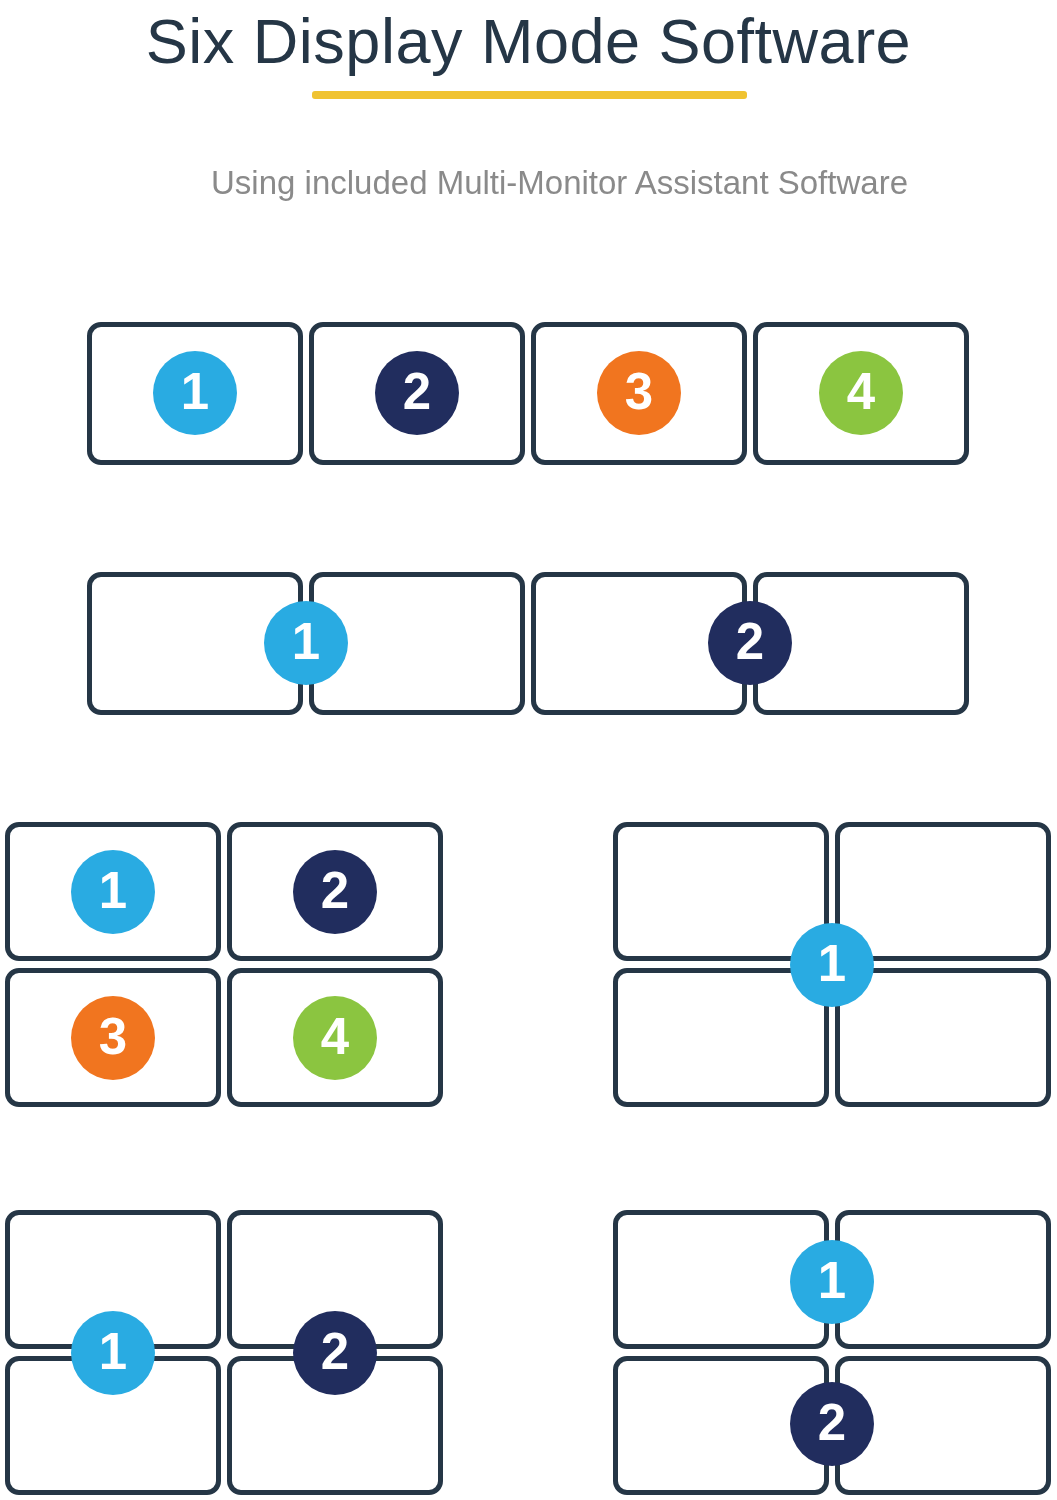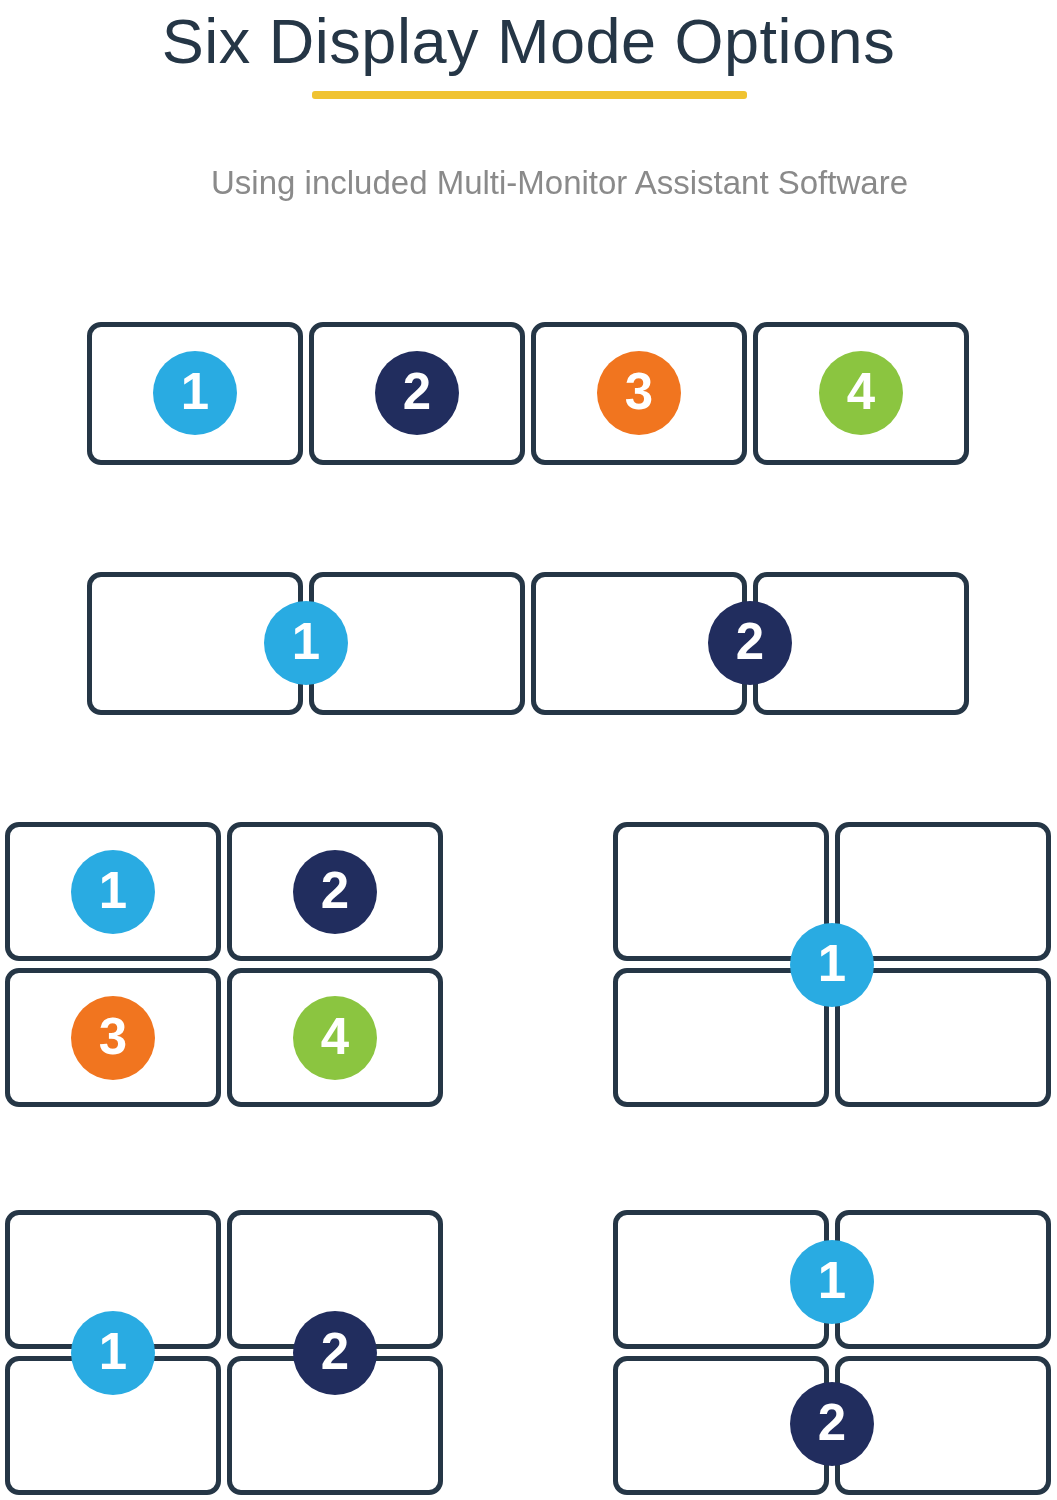--- a/index.html
+++ b/index.html
@@ -93,21 +93,21 @@
   .badge.blue   { background: var(--badge-blue,   #29ABE2); }
   .badge.navy   { background: var(--badge-navy,   #212D5E); }
   .badge.orange { background: var(--badge-orange, #F1751F); }
   .badge.green  { background: var(--badge-green,  #8BC540); }
 </style>
 </head>
 <body>
 
 <div class="page">
 
-  <div class="title">Six Display Mode Options</div>
+  <div class="title">Six Display Mode Software</div>
   <div class="title-underline"></div>
   <div class="subtitle">Using included Multi-Monitor Assistant Software</div>
 
   <div class="mode row4" style="top:322px;">
     <div class="monitor"></div>
     <div class="monitor"></div>
     <div class="monitor"></div>
     <div class="monitor"></div>
     <span class="badge blue" style="left:108px; top:71px;">1</span>
     <span class="badge navy" style="left:330px; top:71px;">2</span>

